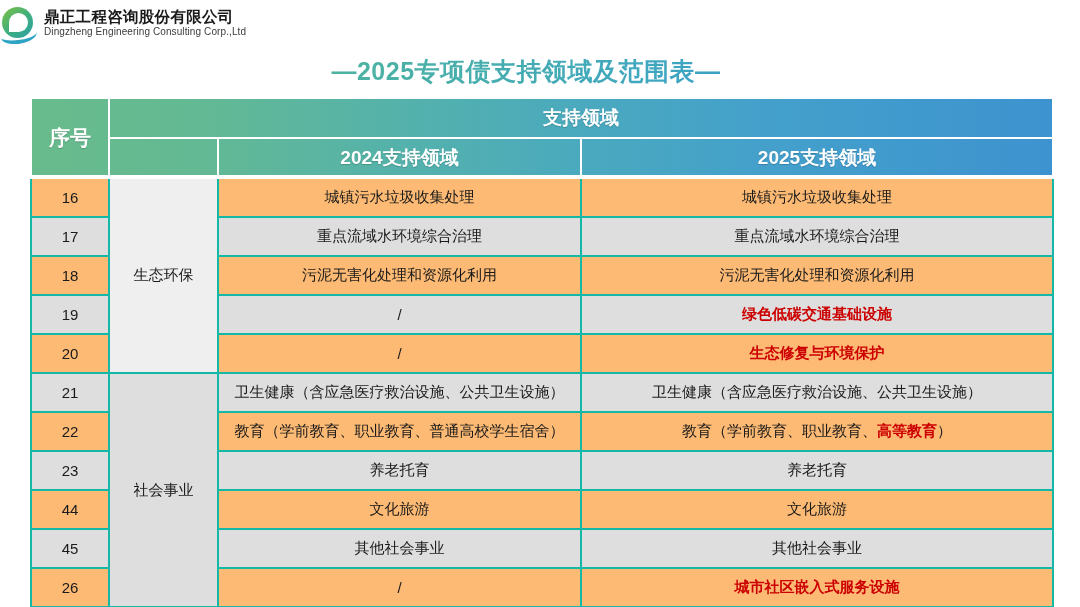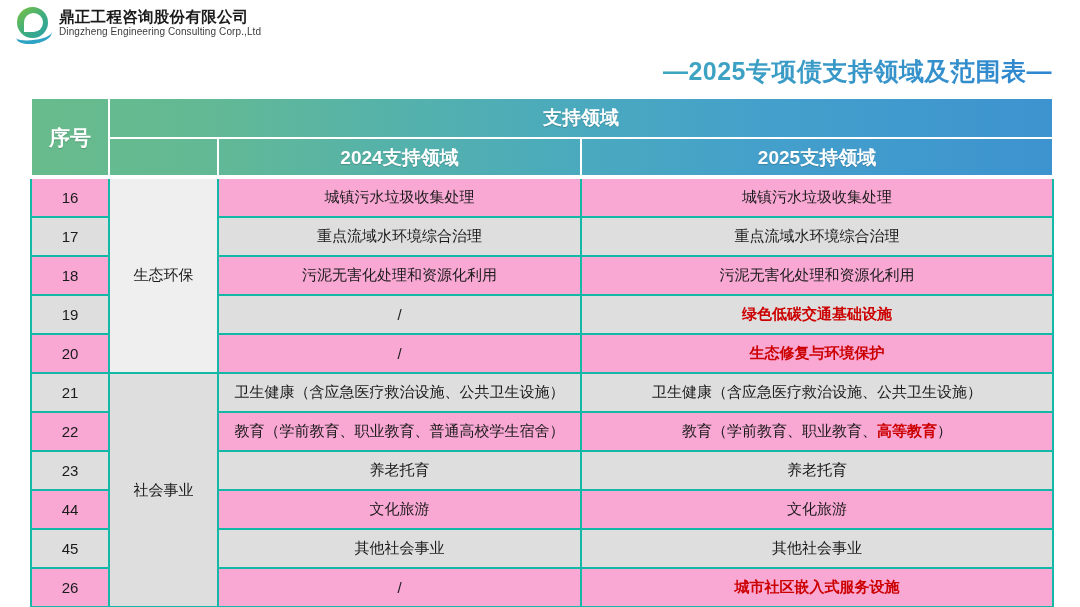--- a/index.html
+++ b/index.html
@@ -17,21 +17,21 @@
 
   
   .brand-bar {
     position: absolute;
     left: 0;
     top: 0;
     width: 266px;
     height: 46px;
     display: flex;
     align-items: center;
-    padding-left: 15px;
+    padding-left: 0;
     box-sizing: border-box;
   }
   .brand-logo {
     width: 38px;
     height: 38px;
     position: relative;
     flex: 0 0 38px;
     margin-right: 6px;
   }
   .brand-logo .ring {
@@ -77,21 +77,21 @@
     white-space: nowrap;
     letter-spacing: 0.1px;
   }
 
   
   .doc-title {
     position: absolute;
     left: 0;
     top: 55px;
     width: 1052px;
-    text-align: right;
+    text-align: center;
     font-size: 25px;
     font-weight: bold;
     letter-spacing: 0.5px;
     background: linear-gradient(90deg, #5cba7d 0%, #4fb49c 28%, #3fa7c0 62%, #2f86d0 100%);
     -webkit-background-clip: text;
     background-clip: text;
     color: transparent;
     -webkit-text-fill-color: transparent;
   }
 
@@ -141,21 +141,21 @@
   }
   .tbl-wrap table { position: relative; z-index: 1; }
   .hdr { background: transparent; }
 
   
   .c-seq { width: 78px; font-size: 15px; }
   .c-cat { width: 109px; font-size: 15px; }
   .c-2024 { width: 363px; font-size: 15px; }
   .c-2025 { width: 470px; font-size: 15px; }
 
-  .row-light td { background: #f9a8d4; }
+  .row-light td { background: #fdba74; }
   .row-dark td { background: #dedede; }
   tr.body-row td { height: 37px; }
 
   .cat-eco { background: #efefef !important; }
   .cat-soc { background: #dedede !important; }
 
   .red { color: #cc0000; font-weight: bold; }
   .slash { color: #1a1a1a; }
 </style>
 </head>

